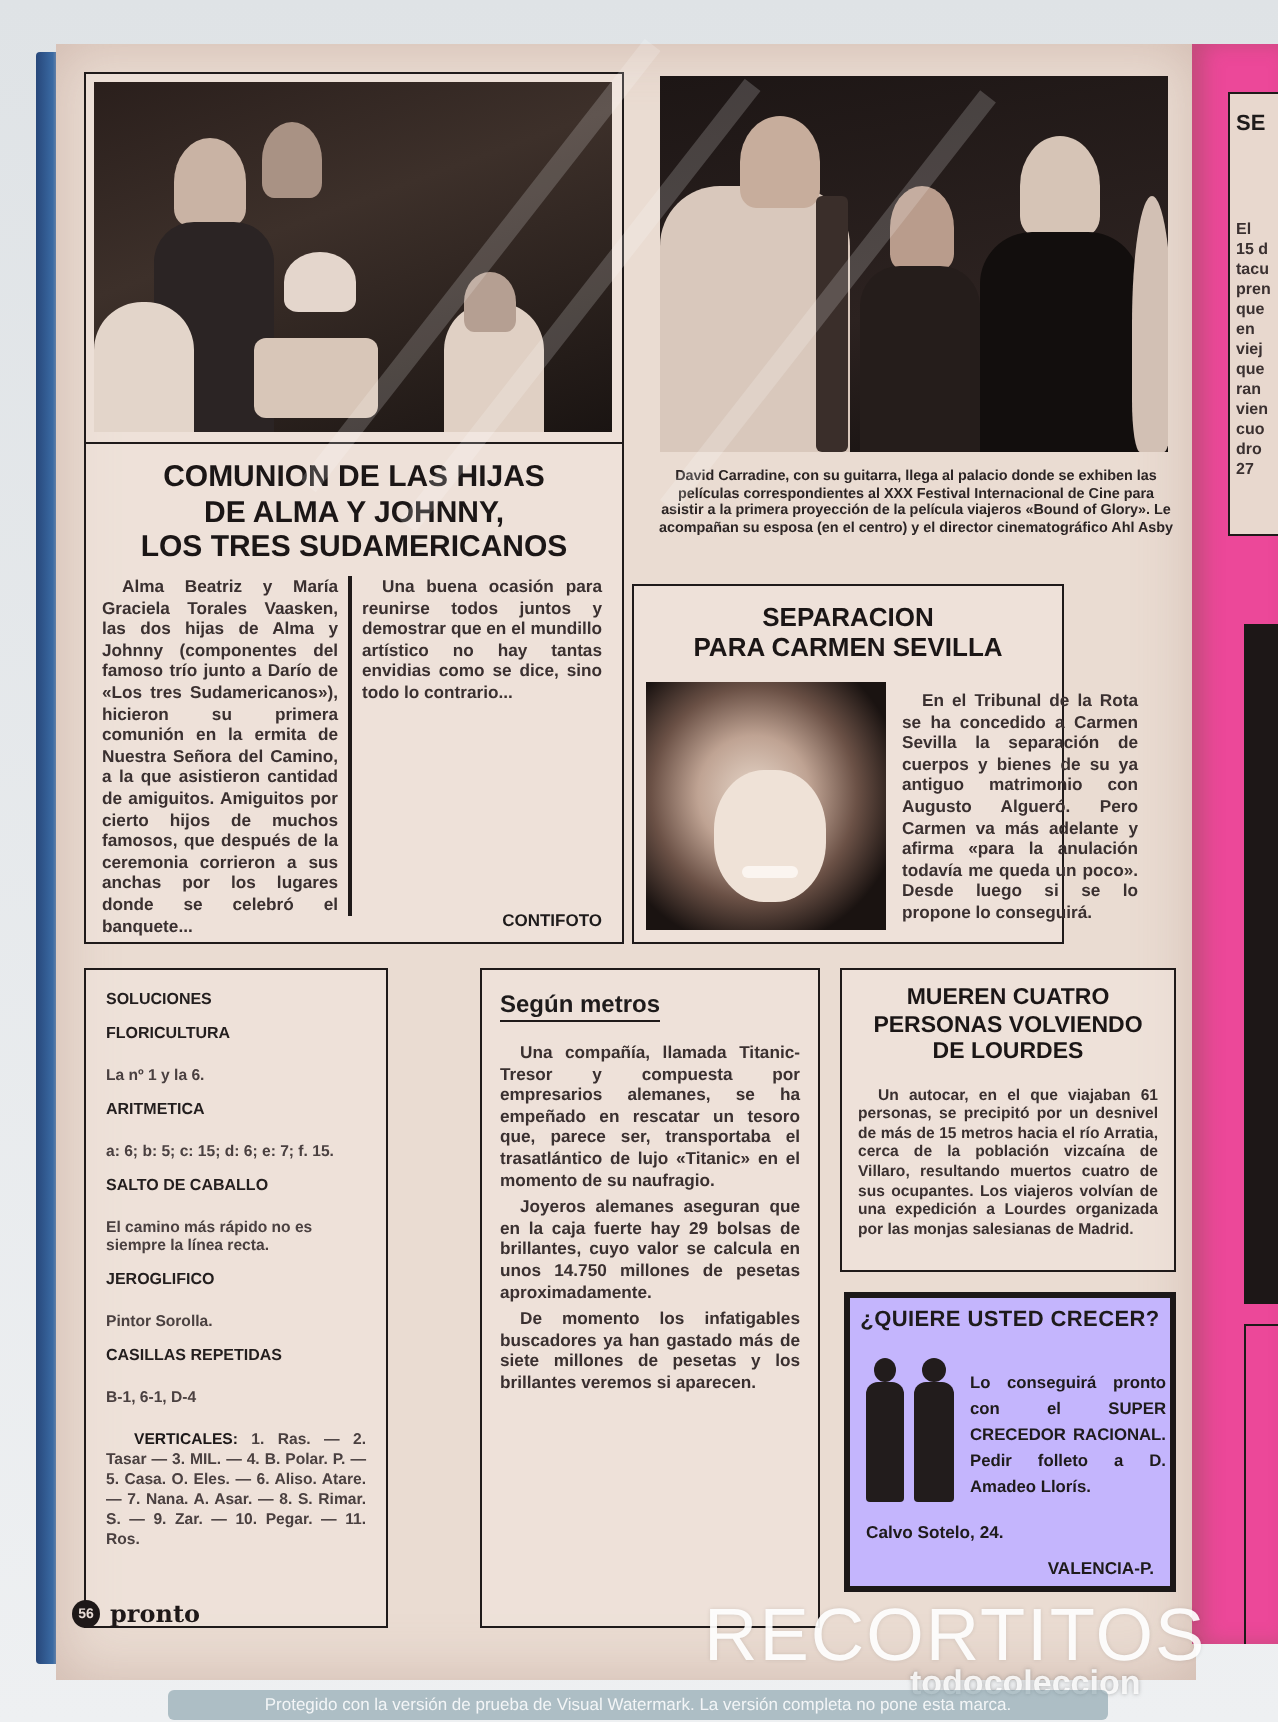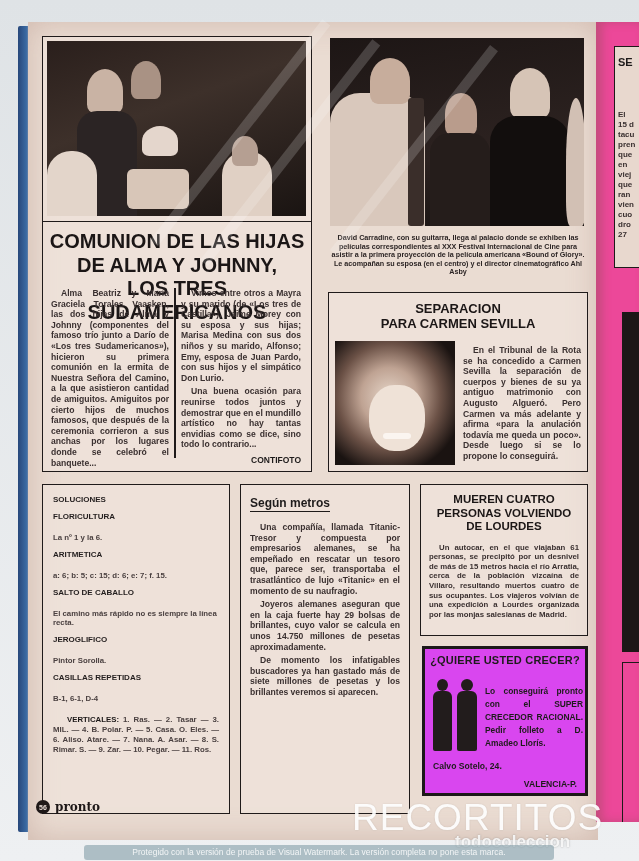--- a/index.html
+++ b/index.html
@@ -22,21 +22,21 @@
     .body-text { font-size: 8.6px; line-height: 10.6px; text-align: justify; font-weight: bold; color: #3a3030; }
     .body-text p { text-indent: 10px; margin-bottom: 3px; }
     .caption { font-size: 7.2px; line-height: 8.6px; font-weight: bold; color: #2b2424; text-align: justify; }
 
     .sol h4 { font-size: 8px; font-weight: bold; margin-top: 8px; color: #231e1e; }
     .sol div { font-size: 7.8px; color: #4a4040; margin-top: 12px; font-weight: bold; }
     .cross { font-size: 7.8px; line-height: 10px; color: #403636; font-weight: bold; text-align: justify; }
     .cross p { text-indent: 14px; margin-top: 6px; }
     .cross b { color: #1c1818; }
 
-    .ad-inner { position: absolute; border: 3px solid #1c1818; background: #d946ef; }
+    .ad-inner { position: absolute; border: 3px solid #1c1818; background: #c4b5fd; }
     .person { position: absolute; background: #221c1c; border-radius: 6px 6px 2px 2px; }
     .head { position: absolute; background: #221c1c; border-radius: 50%; }
 
     .footer-logo { position: absolute; left: 36px; top: 800px; display: flex; align-items: center; gap: 5px; }
     .page-num { width: 14px; height: 14px; border-radius: 50%; background: #1e1818; color: #e8dcd6;
       font-size: 7px; display: flex; align-items: center; justify-content: center; font-weight: bold; }
     .mag-name { font-family: "DejaVu Serif", serif; font-weight: bold; font-size: 12px; color: #1e1818; }
 
     .wm-big { position: absolute; left: 352px; top: 797px; font-size: 37px; color: rgba(255,255,255,0.92);
       letter-spacing: 1px; font-weight: normal; text-shadow: 0 0 2px rgba(0,0,0,0.1); }
@@ -71,50 +71,49 @@
   <div class="photo" style="left:302px;top:16px;width:254px;height:188px;background:linear-gradient(170deg,#1d1615 0%,#2c2220 60%,#161110 100%);">
     <div class="fig" style="left:0px;top:55px;width:95px;height:133px;background:#d9c8bc;border-radius:30px 30px 0 0;"></div>
     <div class="fig" style="left:40px;top:20px;width:40px;height:46px;background:#c7ad9c;"></div>
     <div class="fig" style="left:78px;top:60px;width:16px;height:128px;background:#3a2e2a;border-radius:3px;"></div>
     <div class="fig" style="left:115px;top:55px;width:32px;height:42px;background:#b99c8c;"></div>
     <div class="fig" style="left:100px;top:95px;width:60px;height:93px;background:#251d1b;border-radius:20px 20px 0 0;"></div>
     <div class="fig" style="left:180px;top:30px;width:40px;height:50px;background:#d6c4b6;"></div>
     <div class="fig" style="left:160px;top:78px;width:80px;height:110px;background:#120e0d;border-radius:26px 26px 0 0;"></div>
     <div class="fig" style="left:236px;top:60px;width:20px;height:128px;background:#d2c0b4;"></div>
   </div>
-  <div class="caption" style="position:absolute;left:300px;top:212px;width:260px;text-align:center;">David Carradine, con su guitarra, llega al palacio donde se exhiben las películas correspondientes al XXX Festival Internacional de Cine para asistir a la primera proyección de la película americana «Bound of Glory». Le acompañan su esposa (en el centro) y el director cinematográfico Ahl Asby</div>
+  <div class="caption" style="position:absolute;left:300px;top:212px;width:260px;text-align:center;">David Carradine, con su guitarra, llega al palacio donde se exhiben las películas correspondientes al XXX Festival Internacional de Cine para asistir a la primera proyección de la película viajeros «Bound of Glory». Le acompañan su esposa (en el centro) y el director cinematográfico Ahl Asby</div>
 
   <div class="box" style="left:14px;top:200px;width:270px;height:250px;border-top:none;border-width:1.5px;">
-    <div class="hl" style="font-size:20px;margin-top:8px;">
+    <div class="hl" style="font-size:15px;margin-top:8px;">
       <div>COMUNION DE LAS HIJAS</div>
       <div>DE ALMA Y JOHNNY,</div>
       <div>LOS TRES SUDAMERICANOS</div>
     </div>
     <div class="body-text" style="position:absolute;left:8px;top:66px;width:118px;text-indent:10px;">Alma Beatriz y María Graciela Torales Vaasken, las dos hijas de Alma y Johnny (componentes del famoso trío junto a Darío de «Los tres Sudamericanos»), hicieron su primera comunión en la ermita de Nuestra Señora del Camino, a la que asistieron cantidad de amiguitos. Amiguitos por cierto hijos de muchos famosos, que después de la ceremonia corrieron a sus anchas por los lugares donde se celebró el banquete...</div>
     <div style="position:absolute;left:131px;top:66px;width:1.5px;height:170px;background:#1f1a1a;"></div>
     <div class="body-text" style="position:absolute;left:138px;top:66px;width:120px;">
-      <p>Vimos entre otros a Mayra y su marido (de «Los tres de Castilla»), Jaime Morey con su esposa y sus hijas; Marisa Medina con sus dos niños y su marido, Alfonso; Emy, esposa de Juan Pardo, con sus hijos y el simpático Don Lurio.</p>
       <p>Una buena ocasión para reunirse todos juntos y demostrar que en el mundillo artístico no hay tantas envidias como se dice, sino todo lo contrario...</p>
     </div>
     <div style="position:absolute;right:10px;bottom:6px;font-size:8.5px;font-weight:bold;">CONTIFOTO</div>
   </div>
 
-  <div class="box" style="left:300px;top:270px;width:260px;height:180px;border-width:1.5px;">
+  <div class="box" style="left:288px;top:270px;width:216px;height:180px;border-width:1.5px;">
     <div class="hl" style="font-size:13px;margin-top:8px;">
       <div>SEPARACION</div>
       <div>PARA CARMEN SEVILLA</div>
     </div>
     <div class="photo" style="left:6px;top:48px;width:120px;height:124px;background:radial-gradient(ellipse at 45% 45%,#e6d6c9 0%,#bfa393 30%,#6b5146 55%,#1a1311 80%);">
       <div class="fig" style="left:34px;top:44px;width:56px;height:66px;background:#efe2d7;border-radius:45%;"></div>
       <div class="fig" style="left:48px;top:92px;width:28px;height:6px;background:#fbf5f0;border-radius:3px;"></div>
     </div>
     <div class="body-text" style="position:absolute;left:134px;top:52px;width:118px;text-indent:10px;">En el Tribunal de la Rota se ha concedido a Carmen Sevilla la separación de cuerpos y bienes de su ya antiguo matrimonio con Augusto Algueró. Pero Carmen va más adelante y afirma «para la anulación todavía me queda un poco». Desde luego si se lo propone lo conseguirá.</div>
   </div>
 
-  <div class="box sol" style="left:14px;top:462px;width:188px;height:330px;border-width:1.5px;padding:6px 10px;">
+  <div class="box sol" style="left:14px;top:462px;width:152px;height:330px;border-width:1.5px;padding:6px 10px;">
     <h4 style="margin-top:4px;">SOLUCIONES</h4>
     <h4>FLORICULTURA</h4>
     <div>La nº 1 y la 6.</div>
     <h4>ARITMETICA</h4>
     <div>a: 6; b: 5; c: 15; d: 6; e: 7; f. 15.</div>
     <h4>SALTO DE CABALLO</h4>
     <div>El camino más rápido no es siempre la línea recta.</div>
     <h4>JEROGLIFICO</h4>
     <div>Pintor Sorolla.</div>
     <h4>CASILLAS REPETIDAS</h4>

